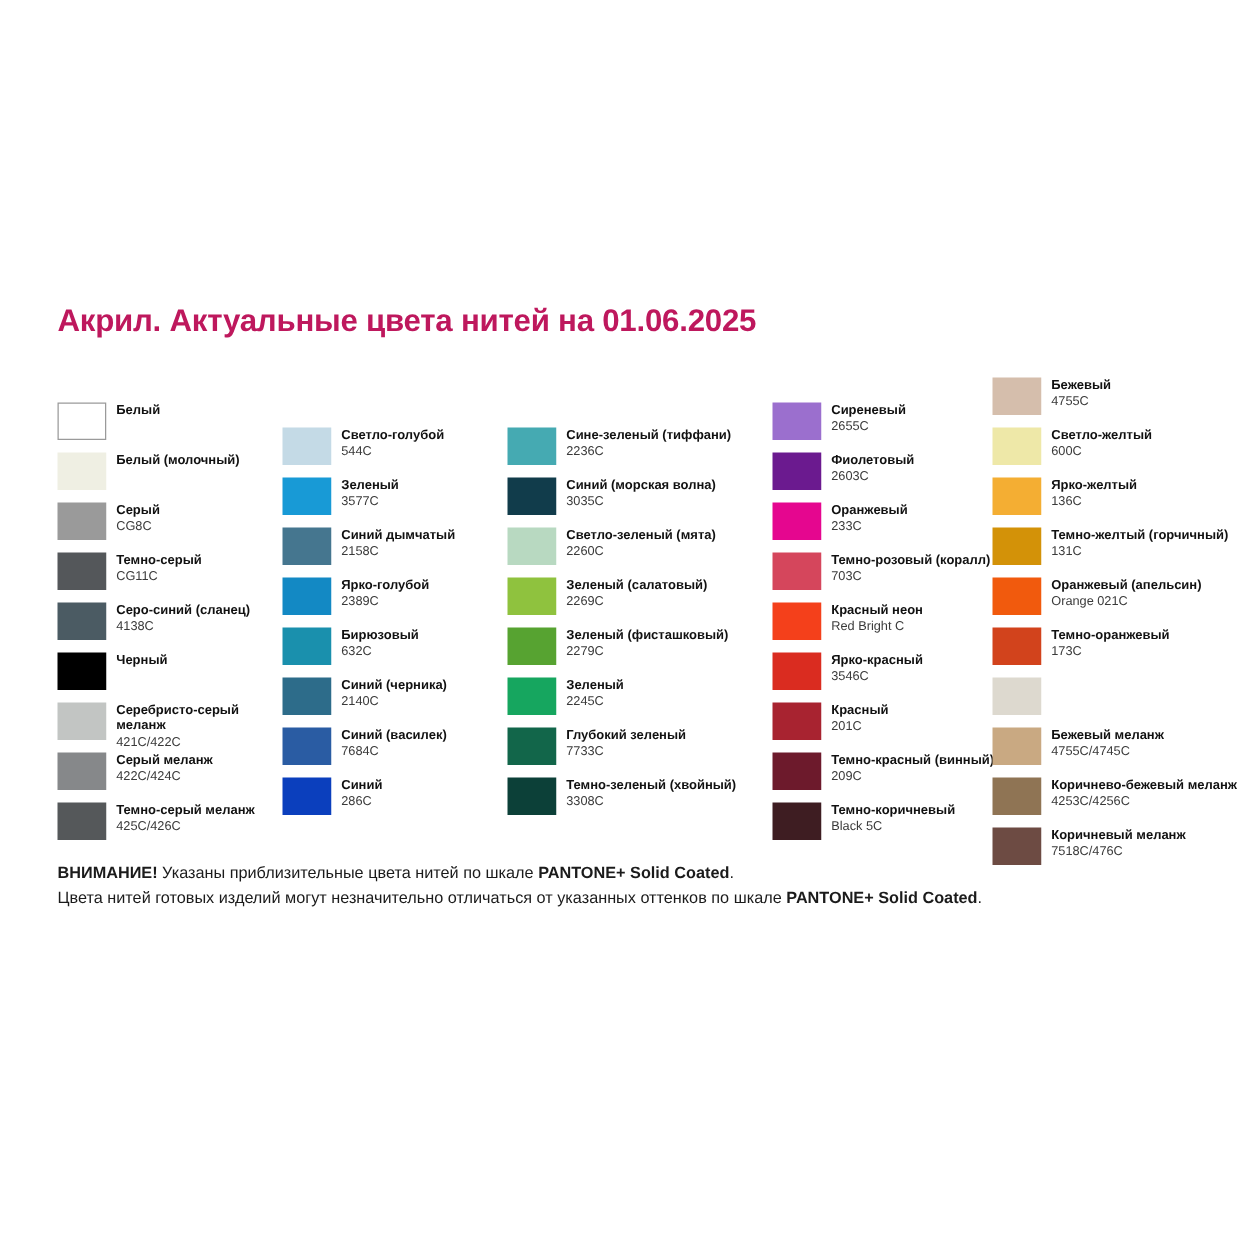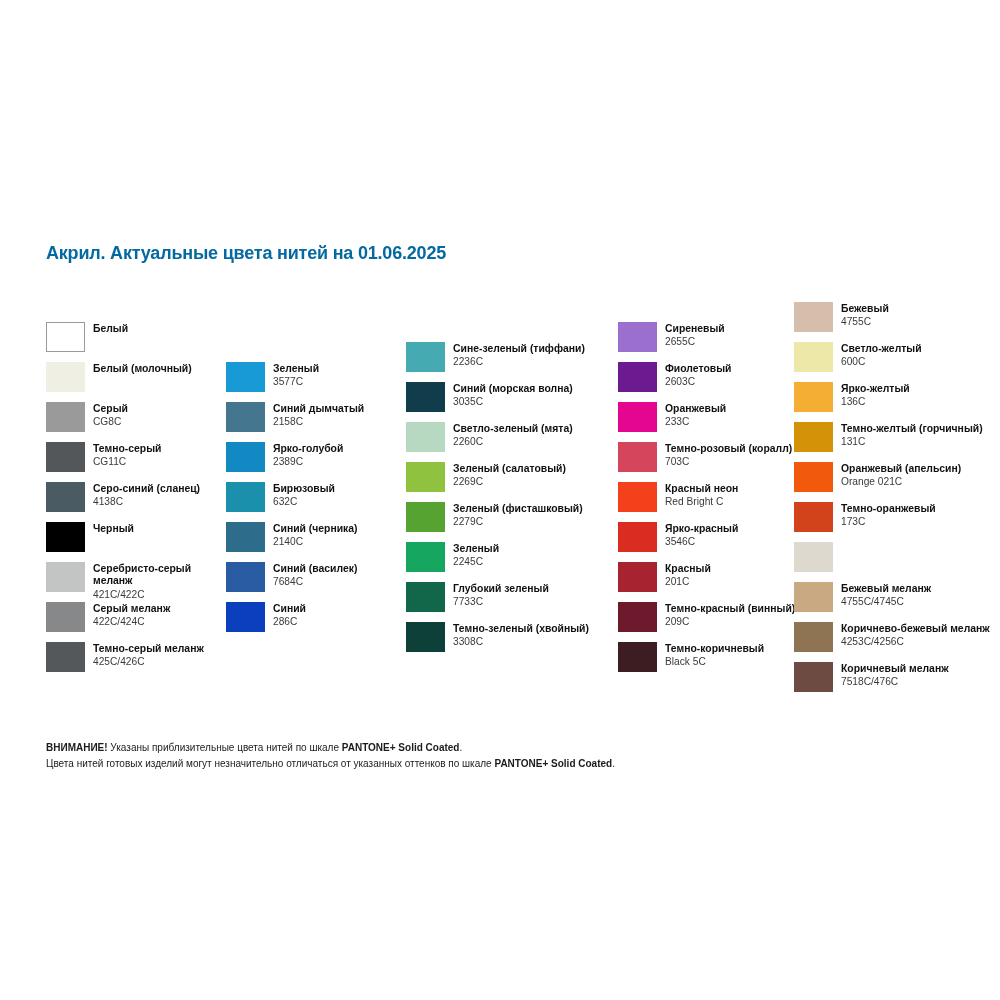--- a/index.html
+++ b/index.html
@@ -18,24 +18,24 @@
   .page {
     position: absolute;
     left: 0; top: 0;
     width: 1000px;
     height: 1000px;
   }
   .title {
     position: absolute;
     left: 46px;
     top: 243px;
-    font-size: 18px;
+    font-size: 25px;
     font-weight: bold;
     letter-spacing: -0.2px;
-    color: #0369a1;
+    color: #be185d;
     white-space: nowrap;
   }
   .columns {
     position: absolute;
     left: 46px;
     top: 302px;
     width: 920px;
     display: flex;
     flex-direction: row;
     gap: 0px;
@@ -84,23 +84,23 @@
   }
   .code {
     font-size: 10.2px;
     color: #3a3a3a;
     white-space: nowrap;
     margin-top: 1px;
   }
   .footer {
     position: absolute;
     left: 46px;
-    top: 740px;
+    top: 688px;
     width: 910px;
-    font-size: 10px;
+    font-size: 13px;
     color: #1b1b1b;
     line-height: 1.55;
   }
   .footer b { font-weight: bold; }
   .footer .line { white-space: nowrap; }
 </style>
 </head>
 <body>
 
 <div class="page">
@@ -170,20 +170,27 @@
         <div class="chip" style="background:#55585a"></div>
         <div class="labels">
           <div class="name">Темно-серый меланж</div>
           <div class="code">425C/426C</div>
         </div>
       </div>
     </div>
 
     <div class="column col-1">
       <div class="swatch-row">
+        <div class="chip" style="background:#c4dae6"></div>
+        <div class="labels">
+          <div class="name">Светло-голубой</div>
+          <div class="code">544C</div>
+        </div>
+      </div>
+      <div class="swatch-row">
         <div class="chip" style="background:#189ad6"></div>
         <div class="labels">
           <div class="name">Зеленый</div>
           <div class="code">3577C</div>
         </div>
       </div>
       <div class="swatch-row">
         <div class="chip" style="background:#45768f"></div>
         <div class="labels">
           <div class="name">Синий дымчатый</div>

